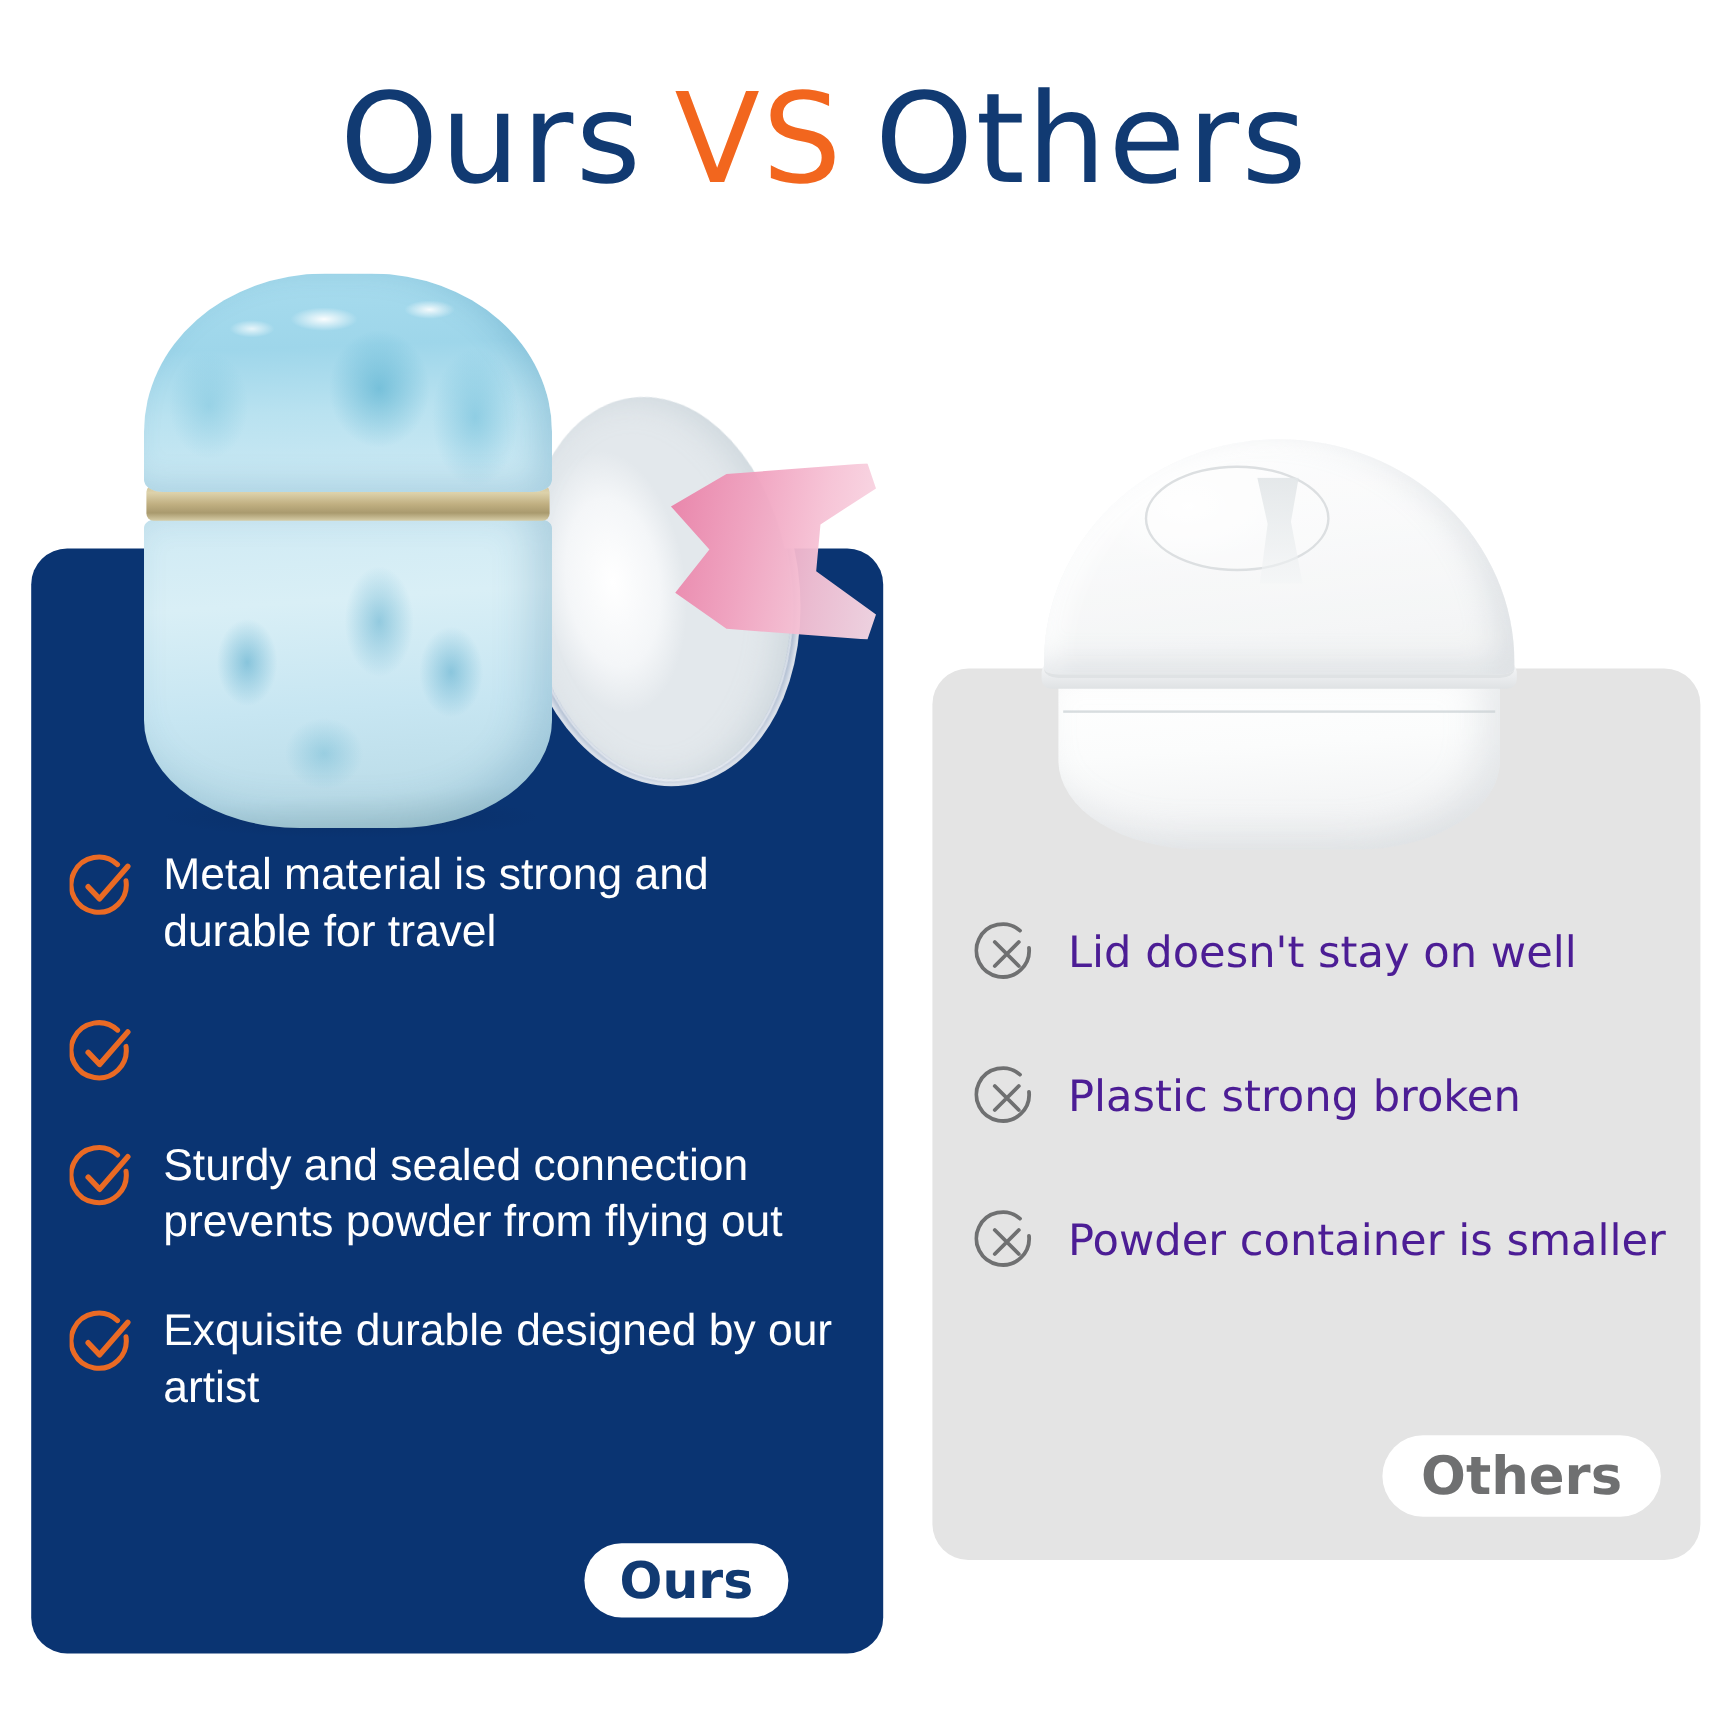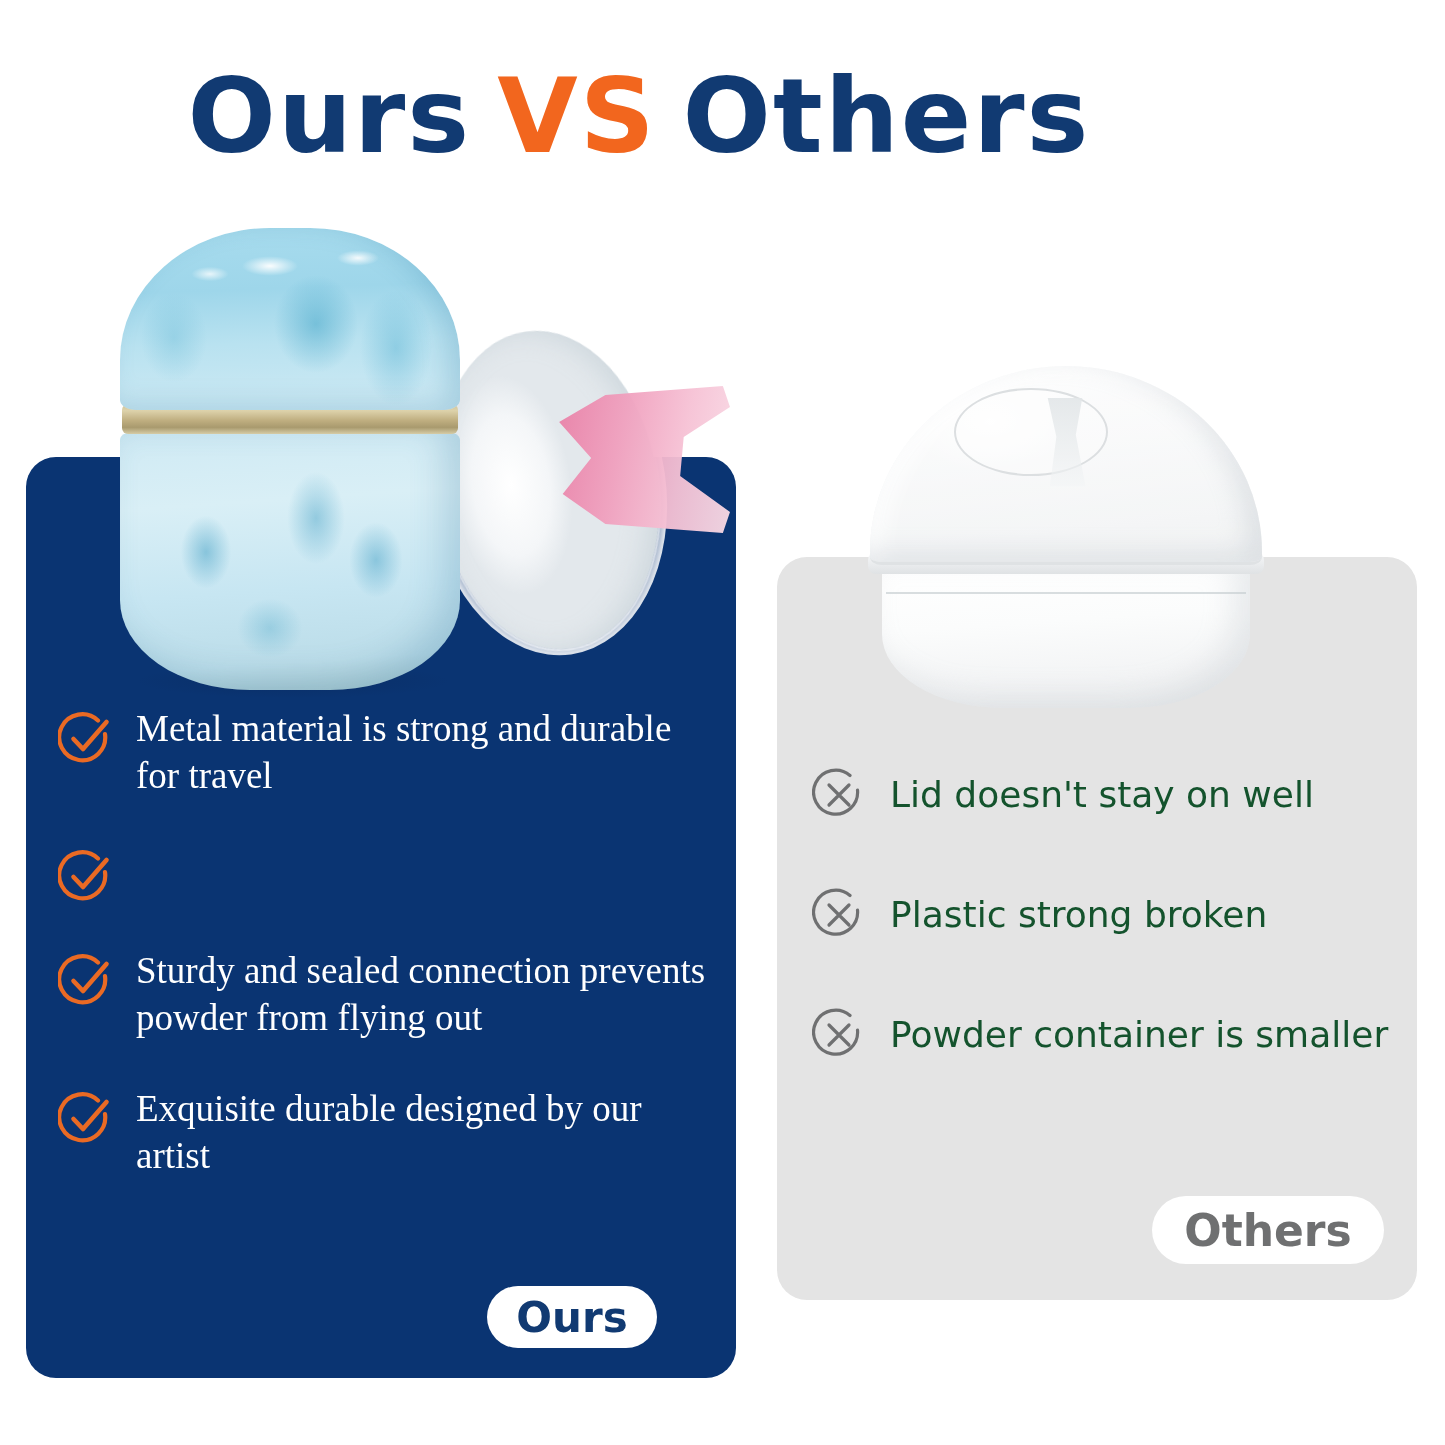--- a/index.html
+++ b/index.html
@@ -18,24 +18,25 @@
 
   
   #title {
     position: absolute;
     top: 62px;
     left: 0;
     width: 1278px;
     text-align: center;
     font-family: "DejaVu Sans", sans-serif;
     font-size: 104px;
-    font-weight: bold;
+    font-weight: normal;
     letter-spacing: 2px;
     line-height: 1.05;
     white-space: nowrap;
+    padding-left: 48px;
   }
   #title .w-ours, #title .w-others { color: #113a72; }
   #title .w-vs { color: #f2661e; }
   #title .sp { display: inline-block; width: 26px; }
 
   
   .panel {
     position: absolute;
     border-radius: 30px;
   }
@@ -232,21 +233,21 @@
   }
   .row-ours:last-child { margin-bottom: 0; }
   .icon-check {
     flex: 0 0 auto;
     width: 56px;
     height: 56px;
     margin-top: 4px;
   }
   .txt-ours {
     color: #ffffff;
-    font-family: Liberation Serif, serif;
+    font-family: Liberation Sans, sans-serif;
     font-size: 37px;
     line-height: 1.27;
     margin-left: 22px;
     max-width: 590px;
   }
 
   #list-others {
     position: absolute;
     left: 812px;
     top: 768px;
@@ -257,21 +258,21 @@
     align-items: center;
     margin-bottom: 66px;
   }
   .row-others:last-child { margin-bottom: 0; }
   .icon-x {
     flex: 0 0 auto;
     width: 54px;
     height: 54px;
   }
   .txt-others {
-    color: #14532d;
+    color: #4c1d95;
     font-family: "DejaVu Sans", sans-serif;
     font-size: 36px;
     line-height: 1.2;
     margin-left: 24px;
     white-space: nowrap;
   }
 
   
   .badge {
     position: absolute;

